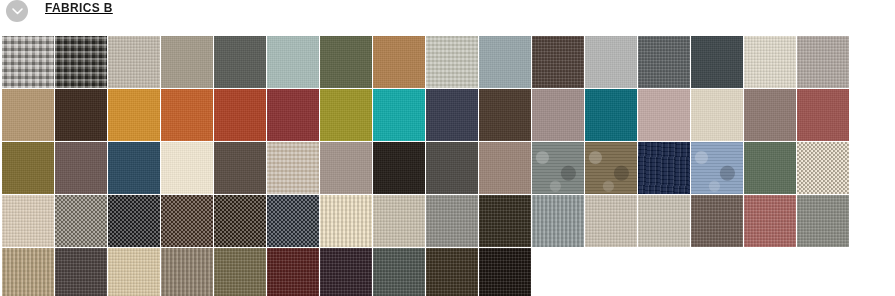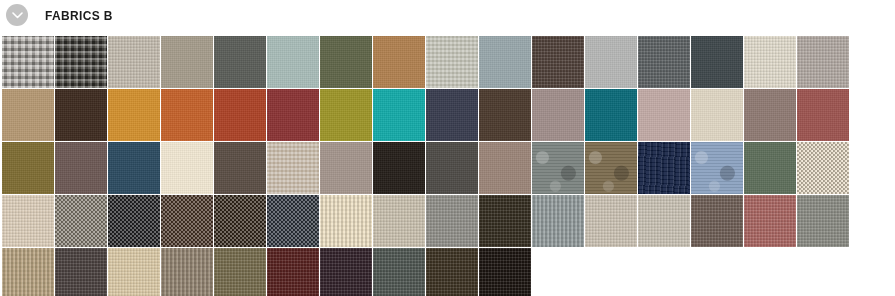--- a/index.html
+++ b/index.html
@@ -11,24 +11,25 @@
     width: 895px;
     height: 296px;
     overflow: hidden;
     font-family: "Liberation Sans", sans-serif;
     -webkit-font-smoothing: antialiased;
   }
 
   
   .panel-header {
     display: flex;
-    align-items: center;
+    align-items: flex-start;
     height: 30px;
     padding: 0 0 0 6px;
     box-sizing: border-box;
+    text-decoration: underline;
   }
   .collapse-toggle {
     width: 22px;
     height: 22px;
     border-radius: 50%;
     background: #c2c2c2;
     display: flex;
     align-items: center;
     justify-content: center;
     flex: 0 0 auto;

